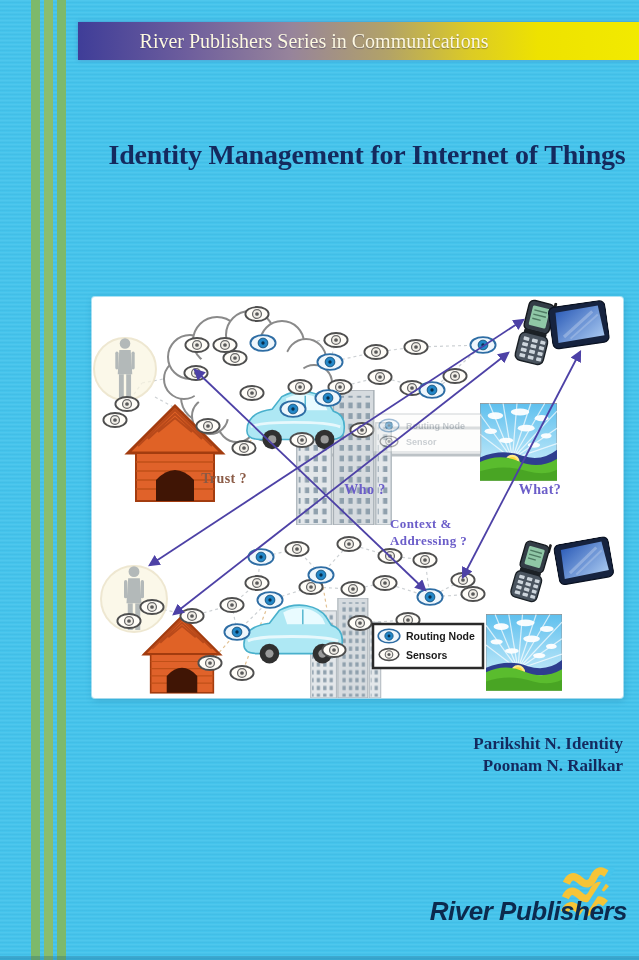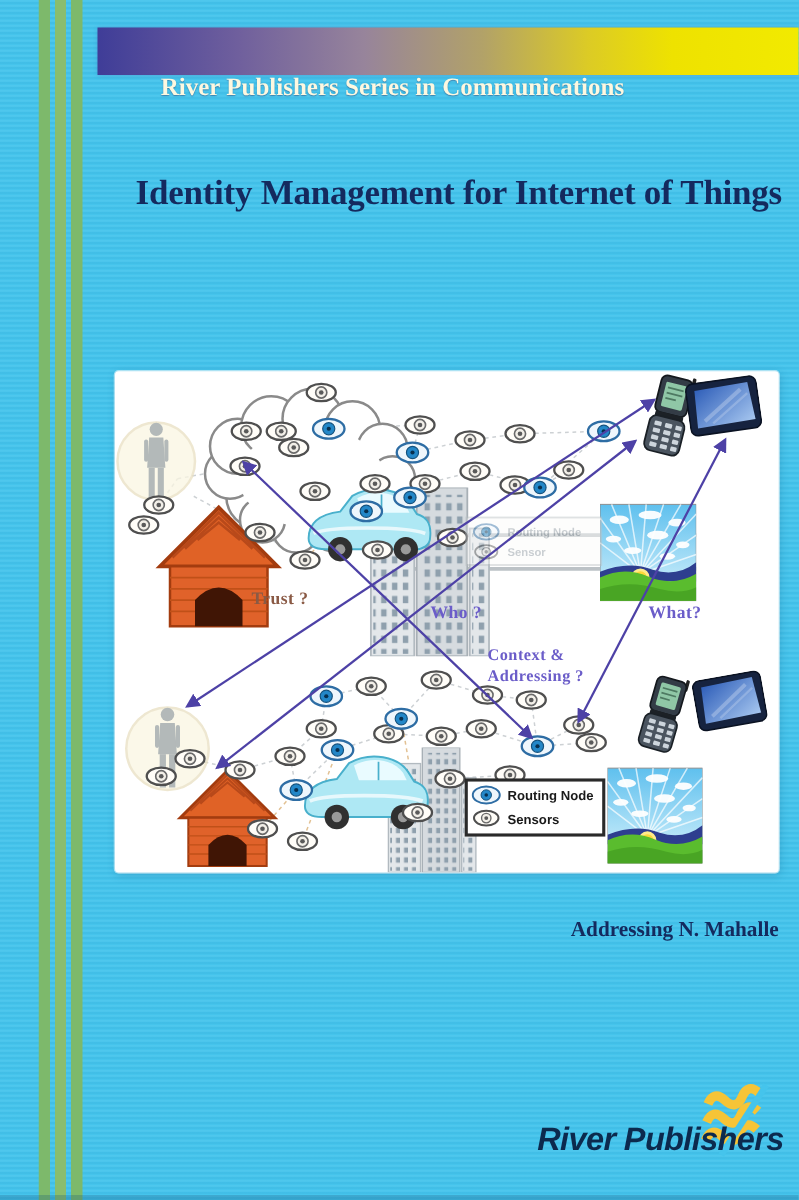--- a/index.html
+++ b/index.html
@@ -18,24 +18,23 @@
       #7db96b 26px 35px);
   }
   .banner{
     position:absolute;left:78px;right:0;top:22px;height:38px;
     background:linear-gradient(90deg,#3f3d98 0%,#6f5f9d 20%,#97849b 38%,
       #b2a268 55%,#dccb25 70%,#eee200 82%,#f2ea00 100%);
     box-shadow:0 0 4px rgba(60,60,150,.35);
   }
   .banner-text{
     position:absolute;left:10px;top:0;width:452px;height:28px;line-height:38px;
-    text-align:center;color:#fdf8e0;font-weight:bold;font-size:20px;
+    text-align:center;color:#fdf8e0;font-weight:normal;font-size:20px;
     font-family:"Liberation Serif",serif;
     text-shadow:0 1px 1px rgba(40,40,90,.45);
-    margin-top:29px;
   }
   .book-title{
     position:absolute;left:66px;right:2px;top:139px;text-align:center;
     color:#142a5e;font-weight:bold;font-size:28px;letter-spacing:-0.2px;
     font-family:"Liberation Serif",serif;
     margin-left:31px;
   }
   .panel{
     position:absolute;left:92px;top:297px;width:531px;height:401px;
     background:#ffffff;border-radius:3px;
@@ -334,21 +333,22 @@
 
   <text x="132" y="186" text-anchor="middle" font-size="14" fill="#8a5a45" class="q-label">Trust ?</text>
   <text x="273" y="197" text-anchor="middle" font-size="14" fill="#6b5dc9" class="q-label">Who ?</text>
   <text x="448" y="197" text-anchor="middle" font-size="14" fill="#6b5dc9" class="q-label">What?</text>
   <text x="298" y="231" font-size="13" fill="#6b5dc9" class="q-label">Context &amp;</text>
   <text x="298" y="248" font-size="13" fill="#6b5dc9" class="q-label">Addressing ?</text>
 </svg>
 </div>
 
 <div class="authors">
-  <div>Addressing N. Mahalle</div>
+  <div>Parikshit N. Identity</div>
+  <div>Poonam N. Railkar</div>
 </div>
 
 <svg class="logo" width="74" height="68" viewBox="0 0 74 68" xmlns="http://www.w3.org/2000/svg">
   <g transform="rotate(-12 37 34)" fill="none" stroke="#f6c437" stroke-width="7.5">
     <path d="M14,14 q7,-10 14,0 q7,10 14,0 q7,-10 14,0"></path>
     <path d="M10,28 q7,-10 14,0 q7,10 14,0 q7,-10 14,0"></path>
     <path d="M6,42 q7,-10 14,0 q7,10 14,0 q7,-10 14,0"></path>
   </g>
   <line x1="57" y1="4" x2="21" y2="60" stroke="#45c4ec" stroke-width="5"></line>
 </svg>

